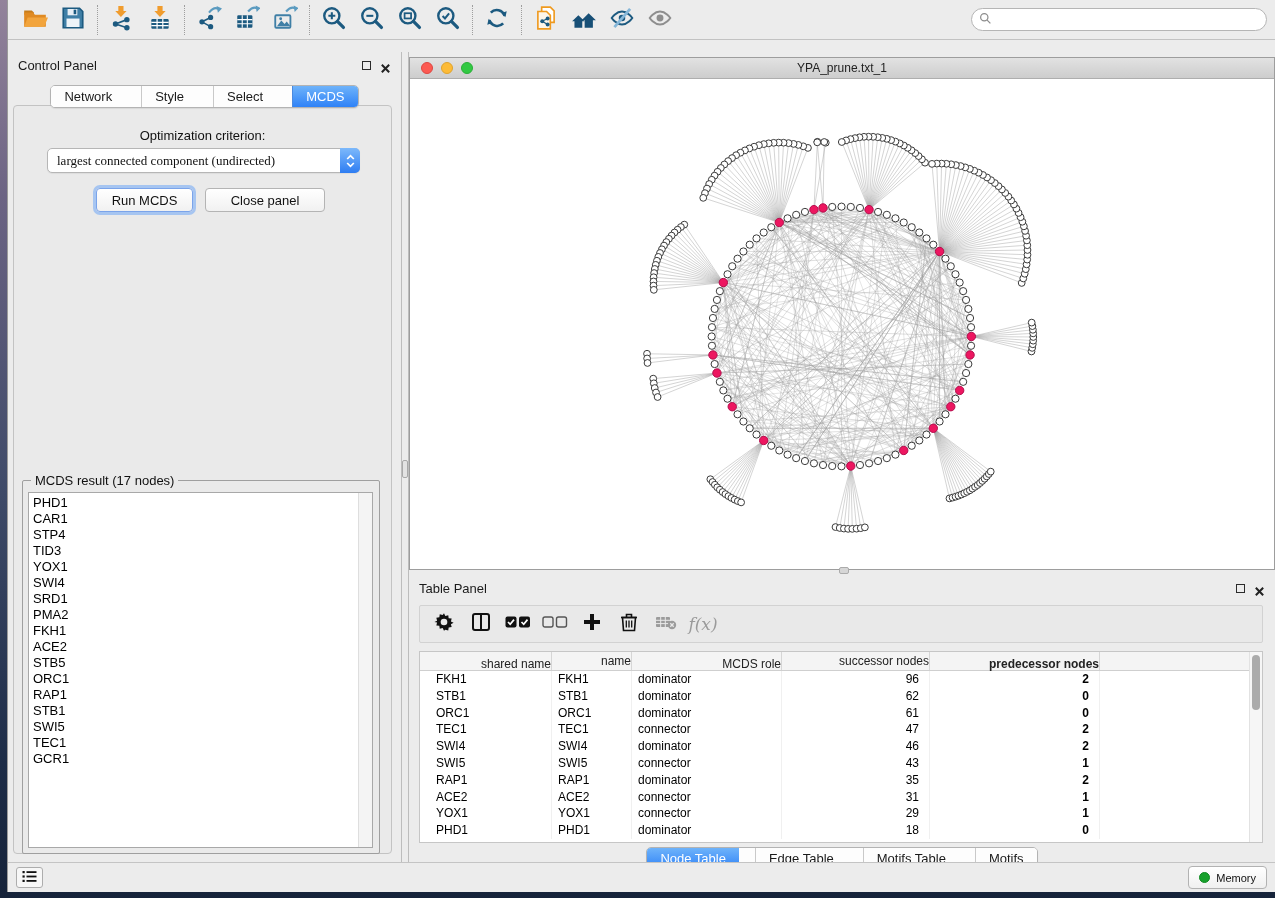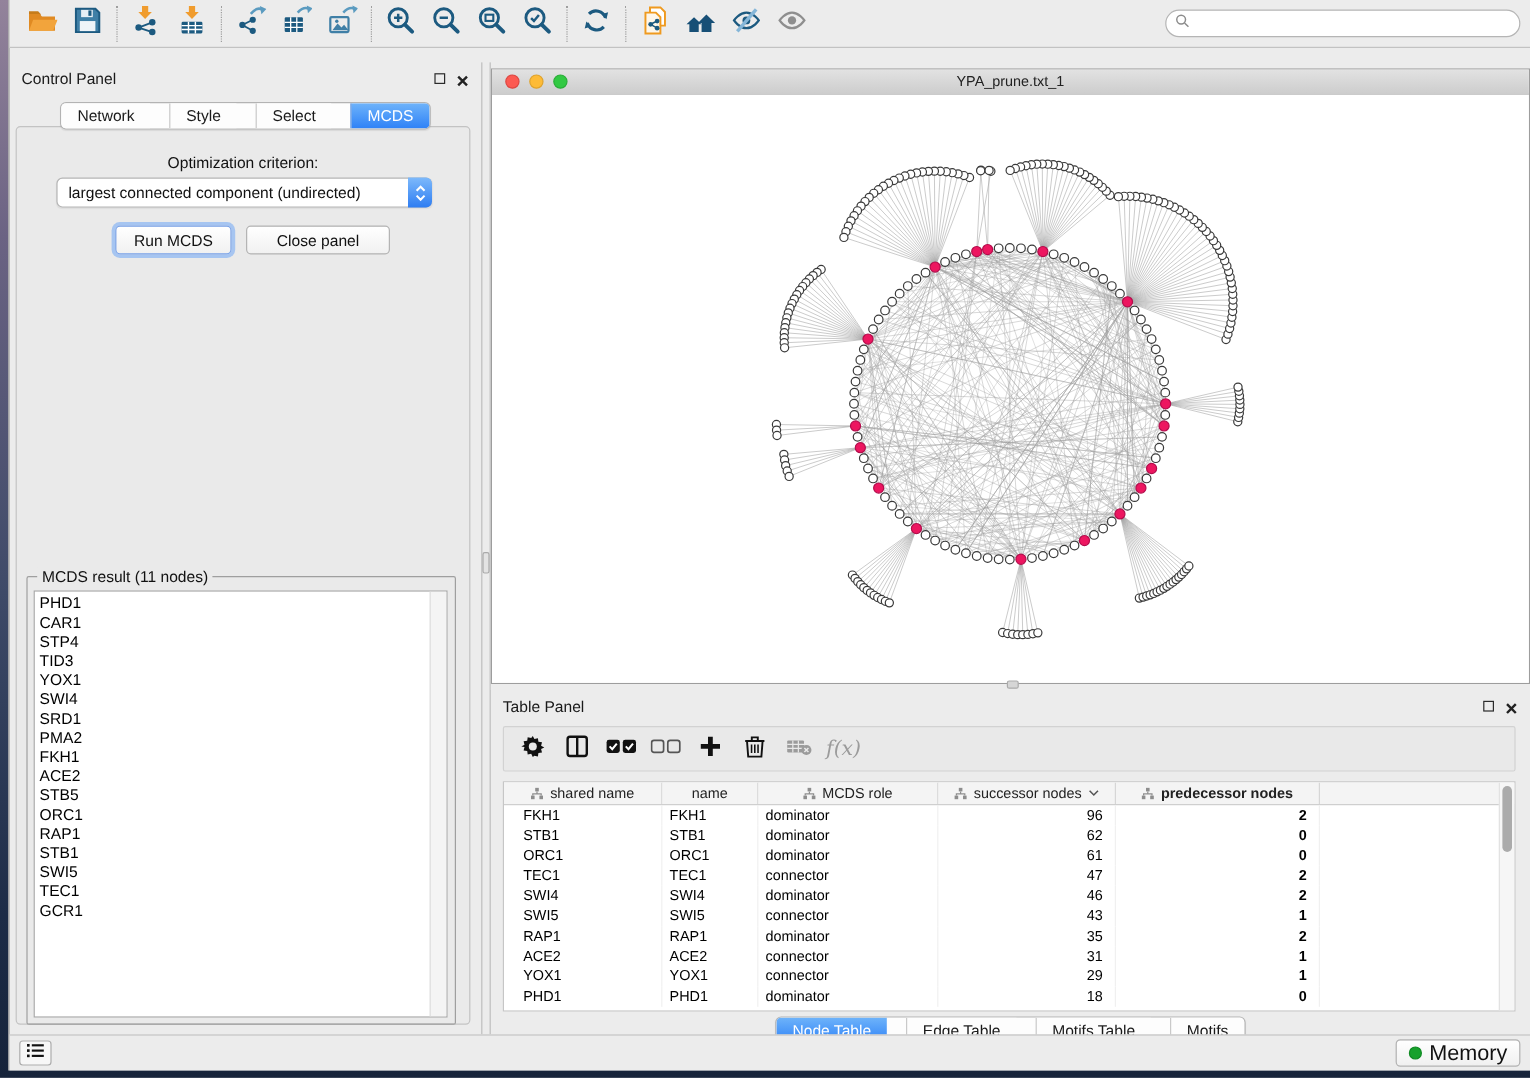--- a/index.html
+++ b/index.html
@@ -28,21 +28,21 @@
   .float-ic{width:9px;height:9px;border:1.5px solid #2b2b2b;display:inline-block;}
   .close-ic{width:11px;height:11px;display:inline-block;}
   .cp-tabs{position:absolute;left:0;top:33px;width:100%;display:flex;justify-content:center;z-index:3;}
   .seg{display:flex;border:1px solid #b3b3b3;border-radius:5px;overflow:hidden;background:#fdfdfd;box-shadow:0 1px 1px rgba(0,0,0,.08);gap:16px;}
   .seg .tab{font-size:13px;padding:3px 13px;color:#1a1a1a;border-left:1px solid #c9c9c9;background:#fdfdfd;}
   .seg .tab:first-child{border-left:none;}
   .seg .tab.active{background:linear-gradient(#6eb3fa,#2f82f7);color:#fff;border-left-color:#4a8ae0;}
   .cp-body{position:absolute;left:5px;right:9px;top:53px;bottom:8px;border:1px solid #c3c3c3;border-radius:4px;background:#eaeaea;}
   .opt-label{position:absolute;top:22px;width:100%;text-align:center;font-size:13px;color:#111;}
   .select{position:absolute;left:33px;top:42px;width:313px;height:25px;background:#fff;border:1px solid #b6b6b6;border-radius:5px;display:flex;align-items:center;box-shadow:0 1px 1px rgba(0,0,0,.06);}
-  .select .sel-text{flex:1;font-size:13px;padding:0 9px;color:#111;white-space:nowrap;overflow:hidden;}
+  .select .sel-text{flex:1;font-size:13px;padding:0 9px;color:#111;white-space:nowrap;overflow:hidden;font-family:Liberation Serif, serif;}
   .select .stepper{width:20px;height:25px;margin:-1px -1px -1px 0;border-radius:0 5px 5px 0;background:linear-gradient(#7db9fb,#2e7df2);display:flex;align-items:center;justify-content:center;}
   .btn-row{position:absolute;top:82px;left:0;width:100%;height:24px;}
   .mac-btn{position:absolute;height:24px;background:linear-gradient(#ffffff,#f1f1f1);border:1px solid #b4b4b4;border-radius:4px;font-size:13px;color:#111;display:flex;align-items:center;justify-content:center;}
   .mac-btn.focus{box-shadow:0 0 0 3px rgba(110,165,245,.55);border-color:#7ba4ea;}
   .group-box{position:absolute;left:8px;right:11px;top:374px;height:374px;border:1px solid #9f9f9f;border-radius:2px;}
   .group-legend{position:absolute;top:-8px;left:8px;background:#eaeaea;padding:0 4px;font-size:13px;color:#111;}
   .mcds-list{position:absolute;left:5px;right:6px;top:11px;bottom:5px;background:#fff;border:1px solid #a8a8a8;overflow:hidden;}
   .mcds-scroll{position:absolute;right:0;top:0;bottom:0;width:14px;background:#f4f4f4;border-left:1px solid #dedede;}
   .mcds-items{position:absolute;left:4px;top:2px;right:16px;}
   .mcds-item{font-size:13px;line-height:16px;color:#000;}
@@ -58,37 +58,37 @@
   .net-canvas svg{display:block;width:100%;height:100%;}
   .h-splitter{position:absolute;left:0;top:518px;right:0;height:5px;background:#ececec;}
   .h-grip{position:absolute;left:430px;top:-3px;width:10px;height:7px;background:#d6d6d6;border:1px solid #ababab;border-radius:2px;}
   
   .table-panel{position:absolute;left:0;top:523px;right:0;bottom:0;}
   .tp-header{position:absolute;left:0;top:0;right:0;height:26px;display:flex;align-items:center;padding:0 10px;}
   .tp-toolbar{position:absolute;left:10px;right:12px;top:30px;height:38px;background:#e9e9e9;border:1px solid #d2d2d2;border-radius:2px;display:flex;align-items:center;gap:9px;padding:0 10px;}
   .tp-tool{width:28px;height:28px;display:flex;align-items:center;justify-content:center;}
   .nt-wrap{position:absolute;left:10px;right:12px;top:76px;height:192px;background:#fff;border:1px solid #c6c6c6;overflow:hidden;}
   .nt-header{display:flex;height:19px;background:#f4f4f4;border-bottom:1px solid #cfcfcf;}
-  .nt-header .nt-cell{display:flex;align-items:center;justify-content:center;gap:5px;font-size:12px;color:#222;border-right:1px solid #d6d6d6;background:#f4f4f4;}
+  .nt-header .nt-cell{display:flex;align-items:flex-end;justify-content:center;gap:5px;font-size:12px;color:#222;border-right:1px solid #d6d6d6;background:#f4f4f4;flex-direction:column;}
   .nt-row{display:flex;height:16.8px;}
   .nt-row .nt-cell{font-size:12px;color:#000;line-height:16.8px;border-right:1px solid #f0f0f0;white-space:nowrap;overflow:hidden;}
   .nt-col0{width:132px;padding-left:16px;}
   .nt-col1{width:80px;padding-left:6px;}
   .nt-col2{width:150px;padding-left:6px;}
   .nt-col3{width:148px;}
   .nt-col4{width:170px;font-weight:bold;}
   .nt-header .nt-col0,.nt-header .nt-col1,.nt-header .nt-col2{padding-left:0;}
   .nt-cell.num{text-align:right;padding-right:10px;}
   .nt-scroll{position:absolute;right:0;top:0;bottom:0;width:13px;background:#f6f6f6;border-left:1px solid #e2e2e2;}
   .nt-thumb{position:absolute;left:2px;right:2px;top:3px;height:55px;background:#ababab;border-radius:5px;}
   .tp-tabs{position:absolute;left:0;right:0;top:272px;display:flex;justify-content:center;}
   
   .statusbar{position:absolute;left:0;right:0;bottom:0;height:30px;background:#ececec;border-top:1px solid #c4c4c4;}
   .sb-listbtn{position:absolute;left:8px;top:4px;width:27px;height:21px;background:#f7f7f7;border:1px solid #adadad;border-radius:3px;display:flex;align-items:center;justify-content:center;}
-  .memory-btn{position:absolute;right:8px;top:3px;height:23px;background:linear-gradient(#ffffff,#f0f0f0);border:1px solid #b2b2b2;border-radius:4px;display:flex;align-items:center;gap:6px;padding:0 10px;font-size:18px;color:#111;}
+  .memory-btn{position:absolute;right:8px;top:3px;height:23px;background:linear-gradient(#ffffff,#f0f0f0);border:1px solid #b2b2b2;border-radius:4px;display:flex;align-items:center;gap:6px;padding:0 10px;font-size:11px;color:#111;}
   .mem-dot{width:11px;height:11px;border-radius:50%;background:#17a12c;border:1px solid #0f8a22;}
 </style>
 </head>
 <body>
 
 <div class="app">
 
   <div class="toolbar">
     <div class="tbtn">
         <span><svg viewBox="0 0 24 24">
@@ -263,21 +263,21 @@
                 <path d="M1.2 5L4.5 1.6 7.8 5" fill="none" stroke="#fff" stroke-width="1.7"></path>
                 <path d="M1.2 9l3.3 3.4L7.8 9" fill="none" stroke="#fff" stroke-width="1.7"></path>
               </svg>
             </span>
         </div>
         <div class="btn-row">
           <div class="mac-btn focus" style="left:82px;width:97px;">Run MCDS</div>
           <div class="mac-btn" style="left:191px;width:120px;">Close panel</div>
         </div>
         <div class="group-box">
-          <div class="group-legend">MCDS result (11 nodes)</div>
+          <div class="group-legend">MCDS result (17 nodes)</div>
           <div class="mcds-list">
             <div class="mcds-items">
                 <div class="mcds-item">PHD1</div>
                 <div class="mcds-item">CAR1</div>
                 <div class="mcds-item">STP4</div>
                 <div class="mcds-item">TID3</div>
                 <div class="mcds-item">YOX1</div>
                 <div class="mcds-item">SWI4</div>
                 <div class="mcds-item">SRD1</div>
                 <div class="mcds-item">PMA2</div>

